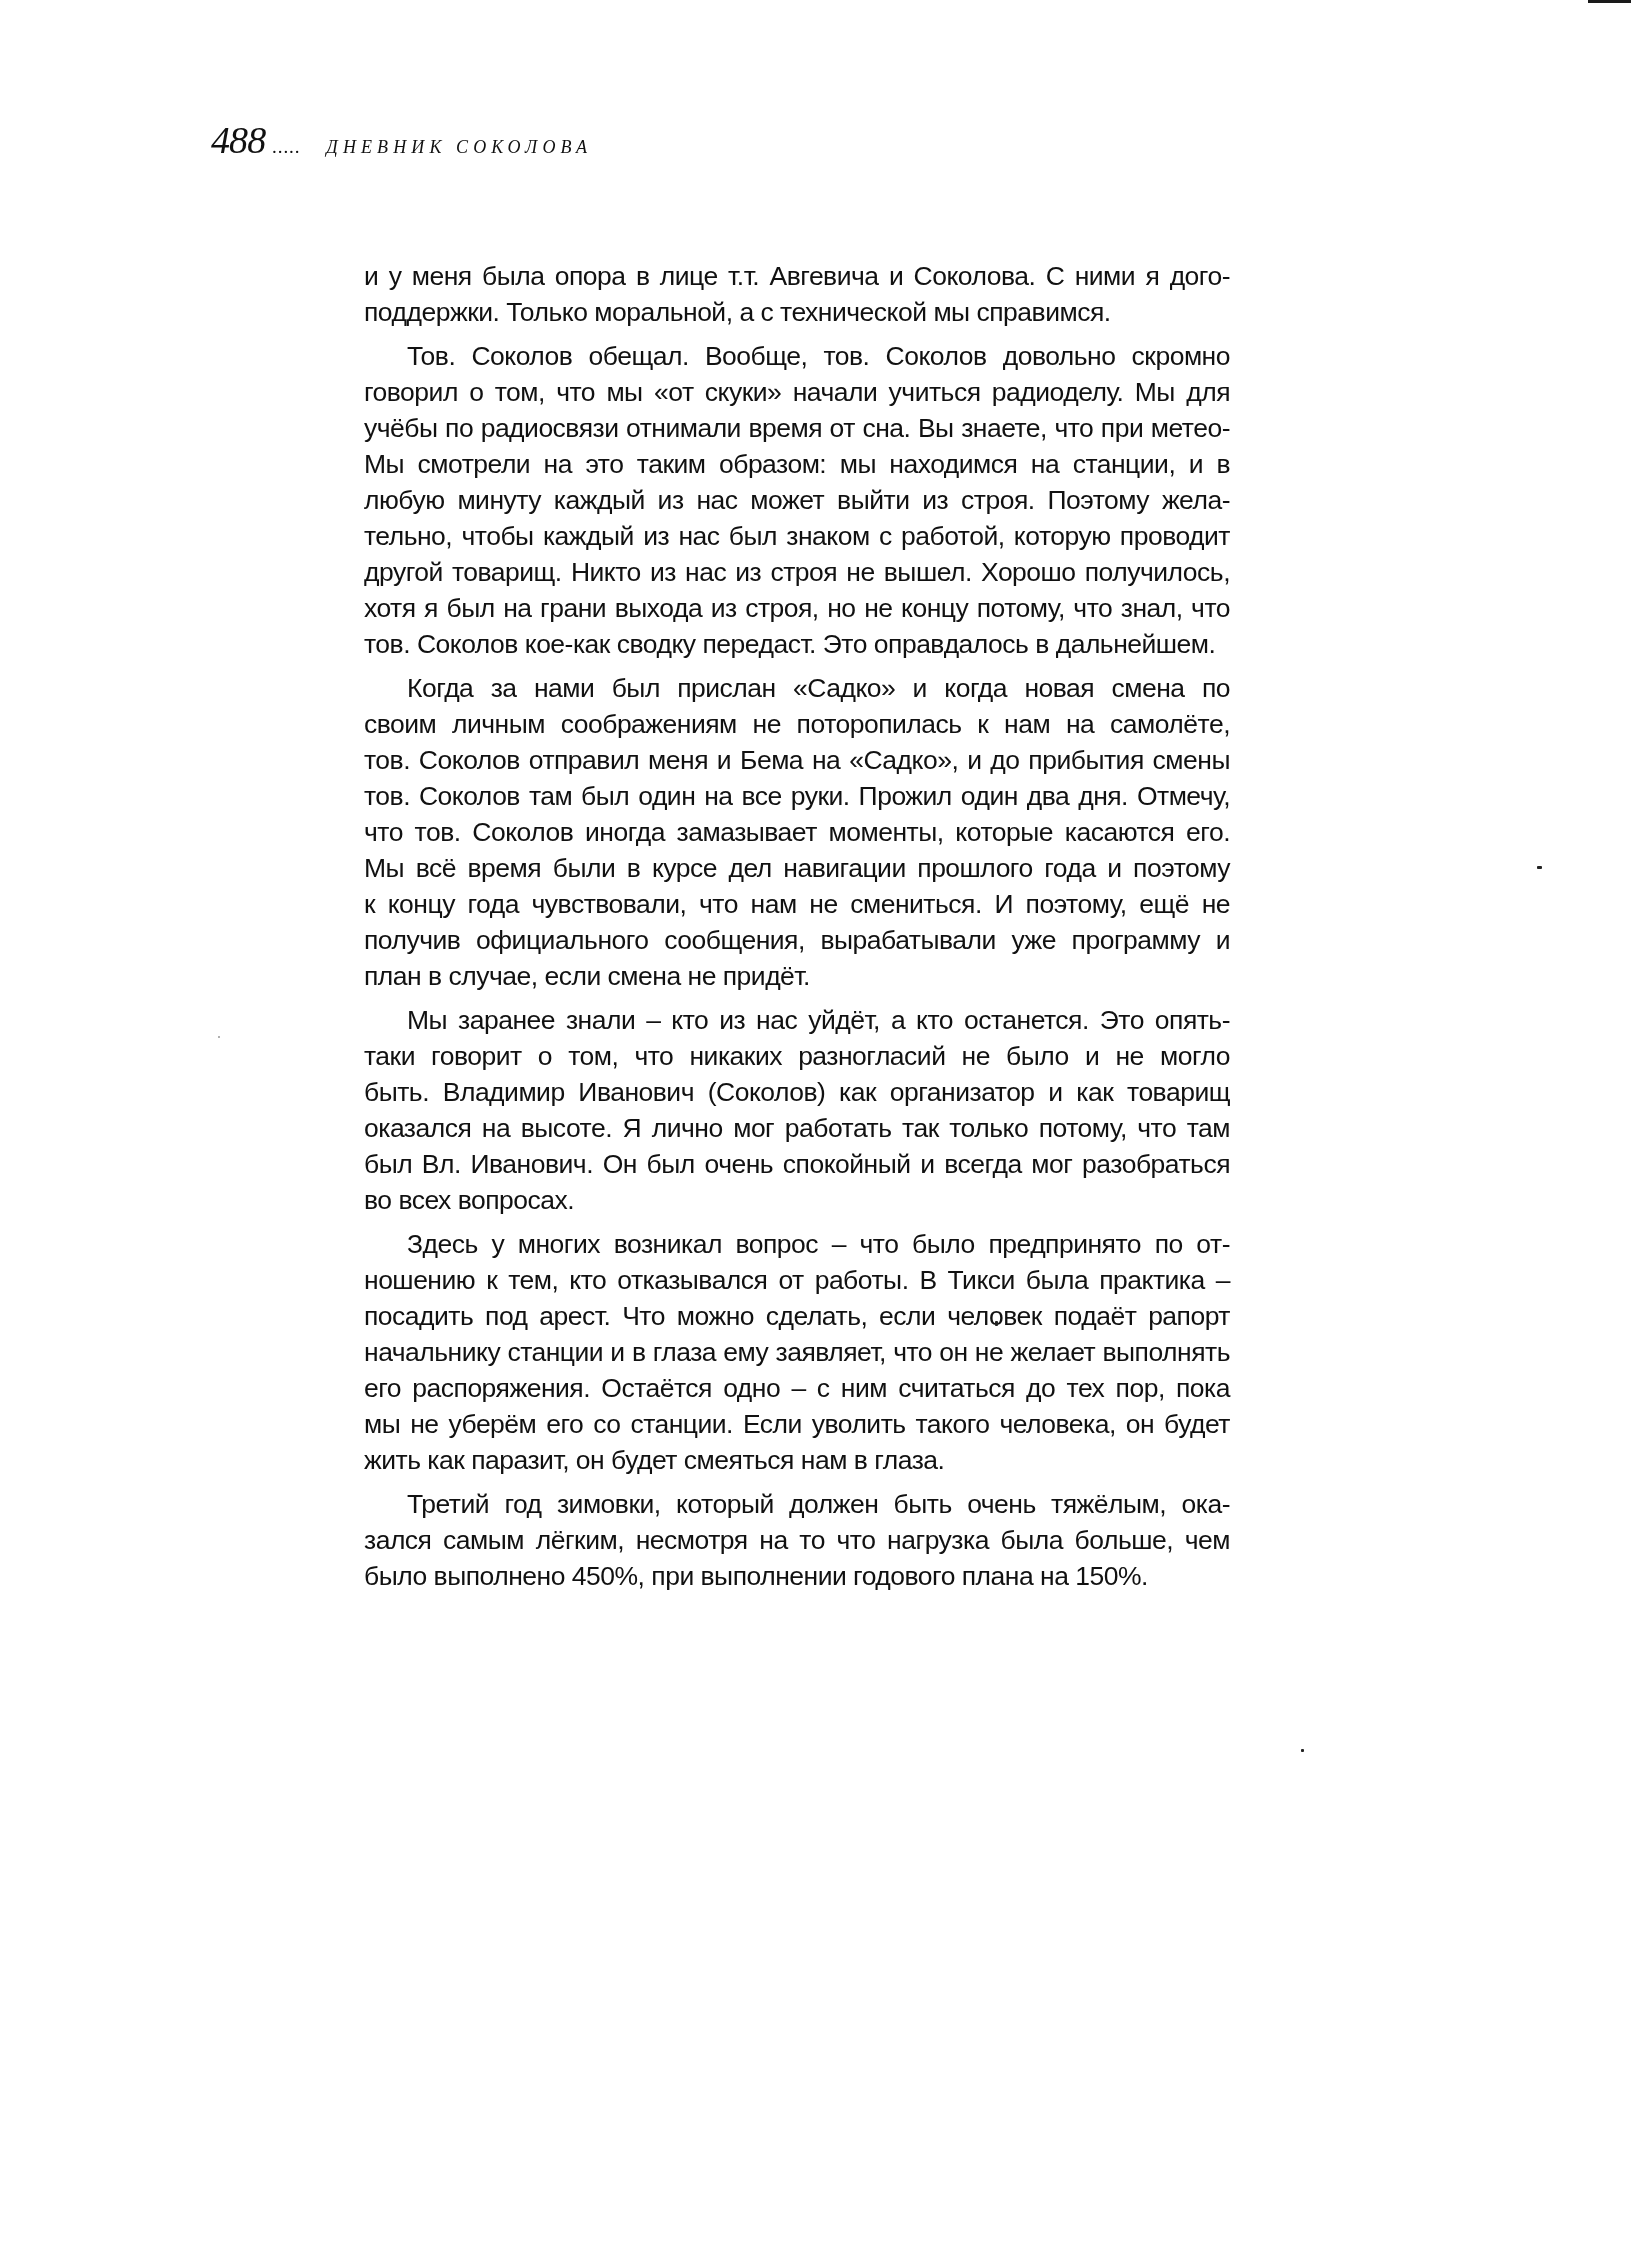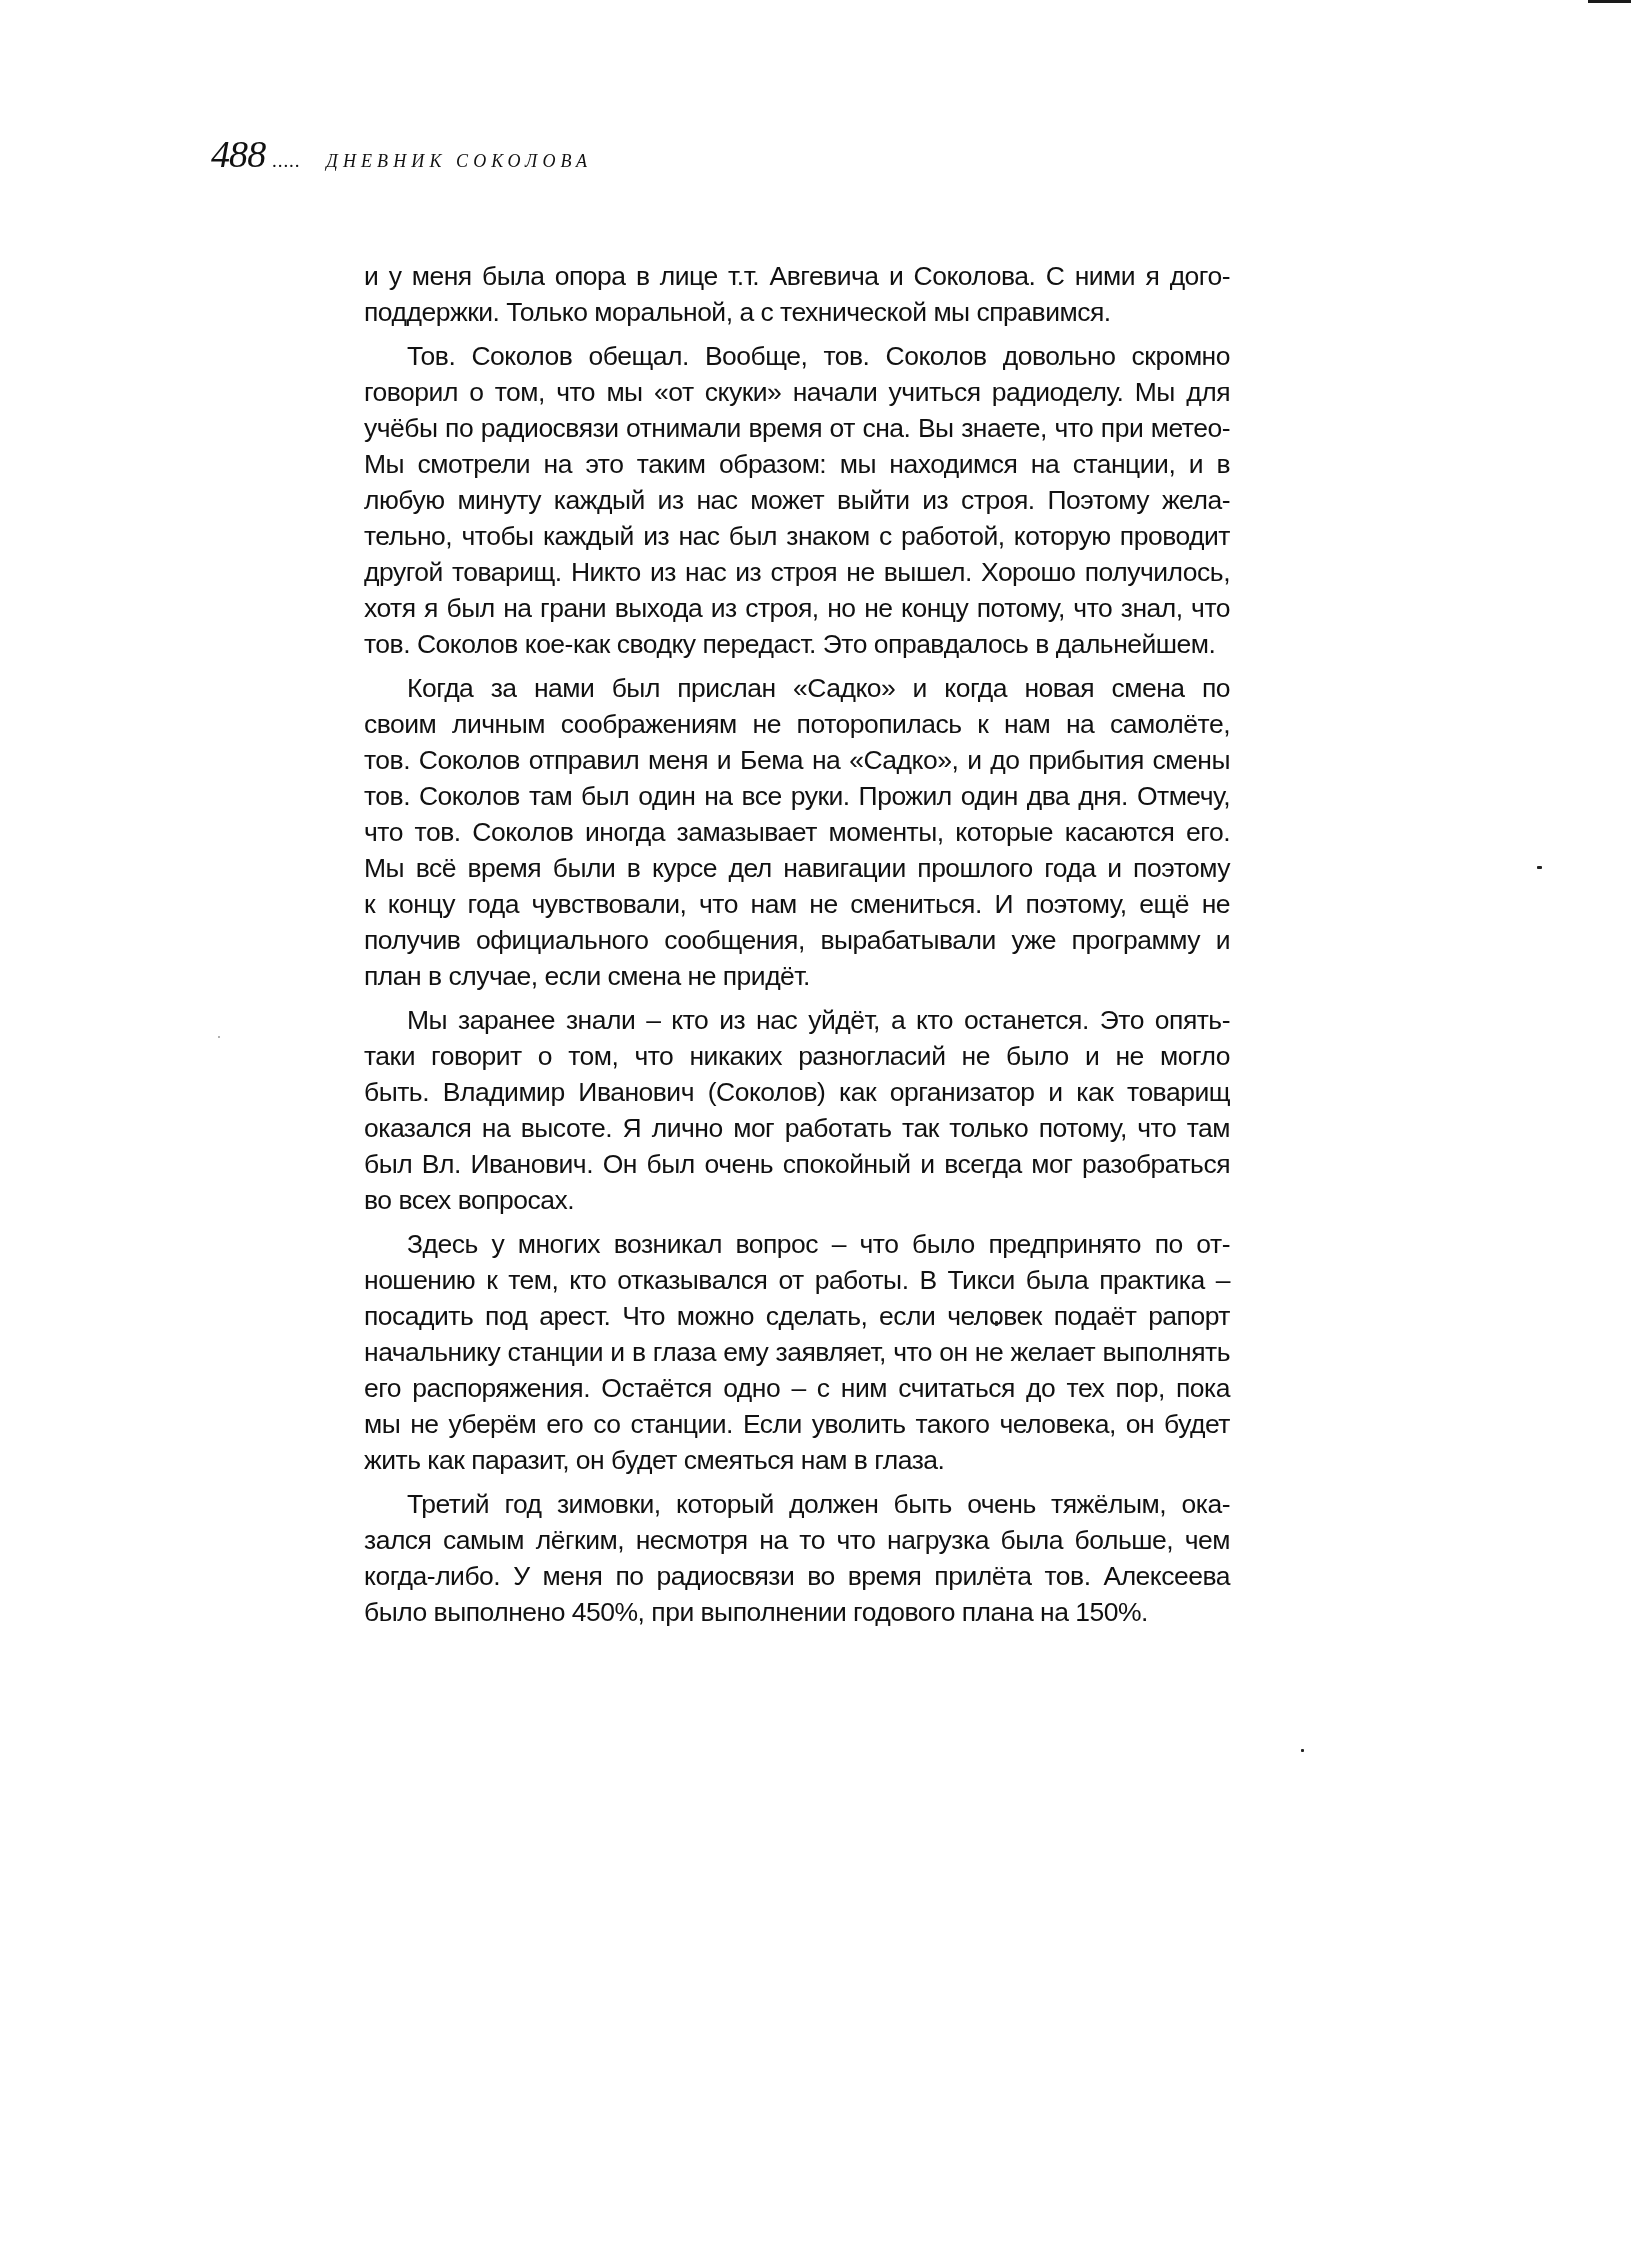--- a/index.html
+++ b/index.html
@@ -18,21 +18,21 @@
       position: absolute;
       left: 1588px;
       top: 0;
       width: 43px;
       height: 2.6px;
       background: #1a1a1a;
     }
     .running-head {
       position: absolute;
       left: 211px;
-      top: 132px;
+      top: 118px;
       white-space: nowrap;
       display: flex;
       align-items: baseline;
       justify-content: space-between;
     }
     .page-number {
       font-family: "Liberation Serif", "DejaVu Serif", serif;
       font-style: italic;
       font-size: 38px;
       letter-spacing: -0.9px;
@@ -139,21 +139,20 @@
     <span class="line">посадить под арест. Что можно сделать, если человек подаёт рапорт</span>
     <span class="line">начальнику станции и в глаза ему заявляет, что он не желает выполнять</span>
     <span class="line">его распоряжения. Остаётся одно – с ним считаться до тех пор, пока</span>
     <span class="line">мы не уберём его со станции. Если уволить такого человека, он будет</span>
     <span class="line last">жить как паразит, он будет смеяться нам в глаза.</span>
   </p>
 
   <p class="para indent">
     <span class="line first">Третий год зимовки, который должен быть очень тяжёлым, ока-</span>
     <span class="line">зался самым лёгким, несмотря на то что нагрузка была больше, чем</span>
-    <span class="line">когда-либо. У меня по радиосвязи во время прилёта тов. Алексеева</span>
     <span class="line last">было выполнено 450%, при выполнении годового плана на 150%.</span>
   </p>
 </div>
 
 <div class="speck" style="left:1537px; top:866px; width:5.1px; height:3.4px;"></div>
 <div class="speck" style="left:1301px; top:1749px; width:2.6px; height:2.6px;"></div>
 <div class="speck" style="left:995px; top:1321px; width:2.6px; height:5.1px;"></div>
 <div class="speck" style="left:218px; top:1036px; width:1.7px; height:1.7px; background:#999;"></div>
 
 

